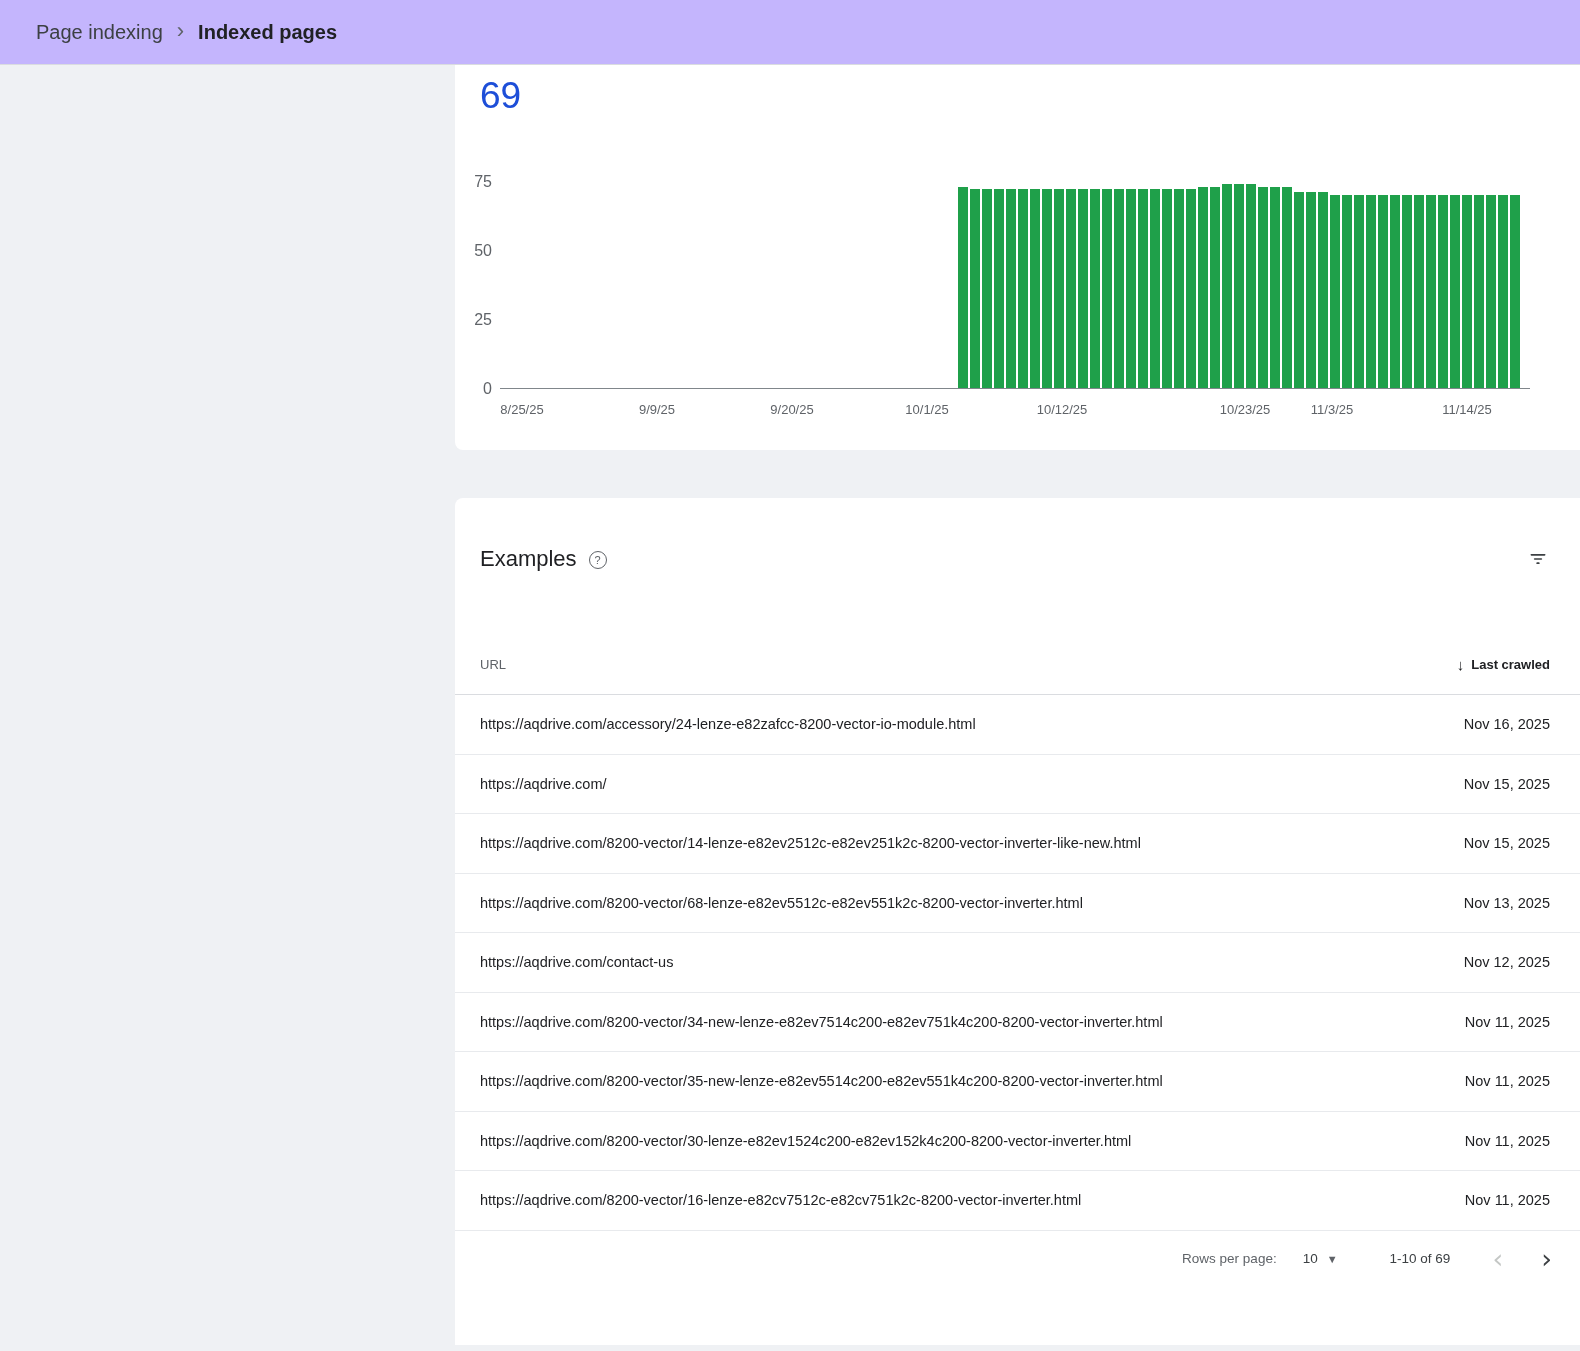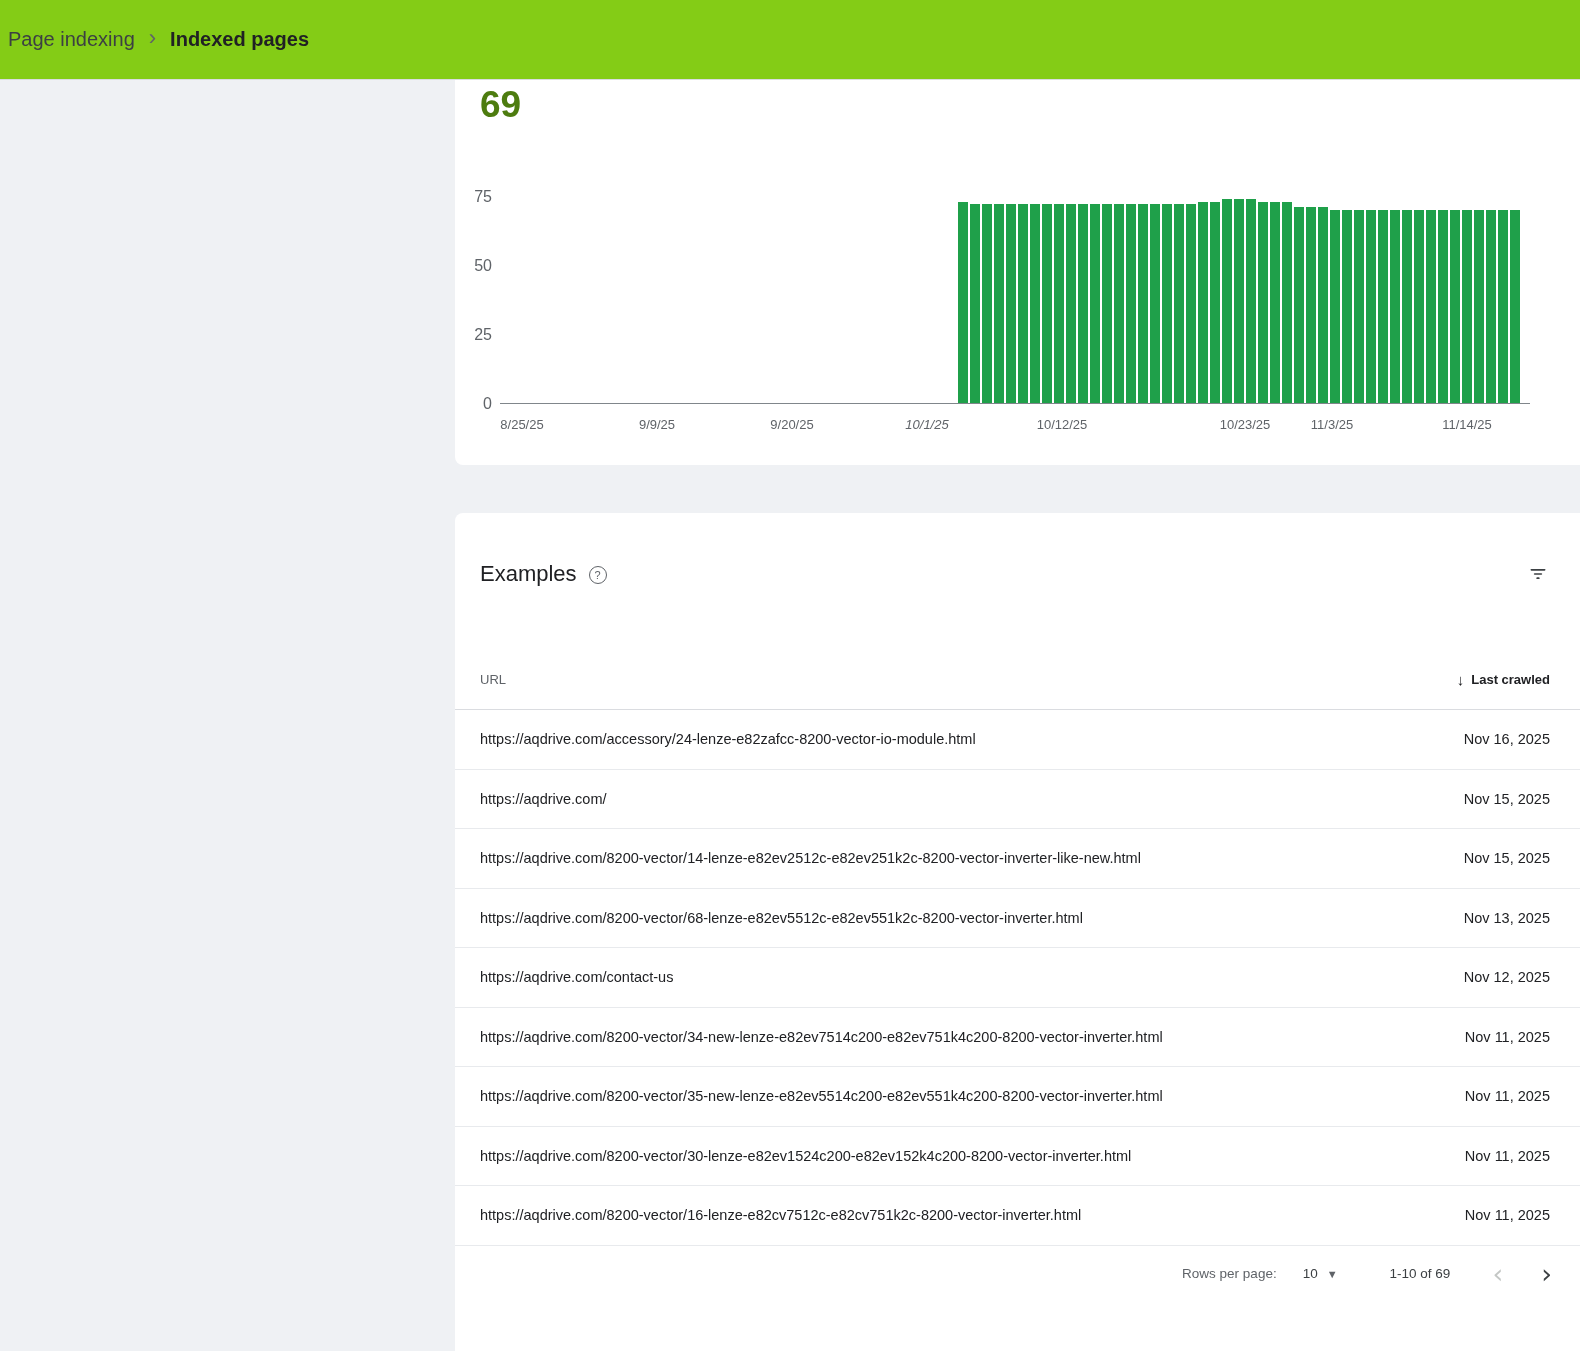--- a/index.html
+++ b/index.html
@@ -5,38 +5,38 @@
   * { margin:0; padding:0; box-sizing:border-box; }
   html,body { width:1580px; height:1351px; overflow:hidden; }
   body {
     font-family:"Liberation Sans","DejaVu Sans",sans-serif;
     background:#eff1f4;
     color:#202124;
   }
 
   
   .header {
-    height:80px; background:#84cc16; border-bottom:1px solid #dadce0;
-    display:flex; align-items:center; padding:0 8px; gap:14px;
+    height:65px; background:#c4b5fd; border-bottom:1px solid #dadce0;
+    display:flex; align-items:center; padding:0 36px; gap:14px;
   }
   .crumb-parent { font-size:20px; color:#3c4043; cursor:pointer; }
   .crumb-sep { font-size:22px; color:#5f6368; line-height:1; padding-bottom:3px; }
   .crumb-current { font-size:20px; font-weight:700; color:#202124; }
 
   
   .content { position:relative; height:1280px; background:#eff1f4; }
 
   
   .chart-card {
     position:absolute; left:455px; top:0; right:0; height:385px;
     background:#ffffff; border-radius:0 0 0 8px;
   }
   .headline {
-    position:absolute; left:25px; top:4px;
-    font-size:37px; font-weight:700; color:#4d7c0f;
+    position:absolute; left:25px; top:10px;
+    font-size:37px; font-weight:400; color:#1d4ed8;
   }
   .plot { position:absolute; left:45px; top:90px; width:1030px; height:234px; }
   .baseline { position:absolute; left:0; right:0; bottom:0; height:1px; background:#80868b; }
   .ylabel {
     position:absolute; left:-52px; width:44px; text-align:right;
     font-size:16px; color:#5f6368; line-height:16px;
   }
   .xlabel {
     position:absolute; top:100%; margin-top:13px; transform:translateX(-50%);
     font-size:13px; color:#5f6368; white-space:nowrap;
@@ -159,21 +159,21 @@
           <div class="bar" style="height: 193px; background: rgb(31, 160, 74);"></div>
         </div>
       <div class="baseline"></div>
     <div class="ylabel" style="bottom: -8px;">0</div>
         <div class="ylabel" style="bottom: 61px;">25</div>
         <div class="ylabel" style="bottom: 130px;">50</div>
         <div class="ylabel" style="bottom: 199px;">75</div>
         <div class="xlabel" style="left: 22px;">8/25/25</div>
         <div class="xlabel" style="left: 157px;">9/9/25</div>
         <div class="xlabel" style="left: 292px;">9/20/25</div>
-        <div class="xlabel" style="left: 427px; font-style: italic;">10/1/25</div>
+        <div class="xlabel" style="left: 427px;">10/1/25</div>
         <div class="xlabel" style="left: 562px;">10/12/25</div>
         <div class="xlabel" style="left: 697px; margin-left: 48px;">10/23/25</div>
         <div class="xlabel" style="left: 832px;">11/3/25</div>
         <div class="xlabel" style="left: 967px;">11/14/25</div>
       </div>
   </div>
 
   <div class="examples-card">
     <div class="card-title-row">
       <span class="card-title">Examples</span>

